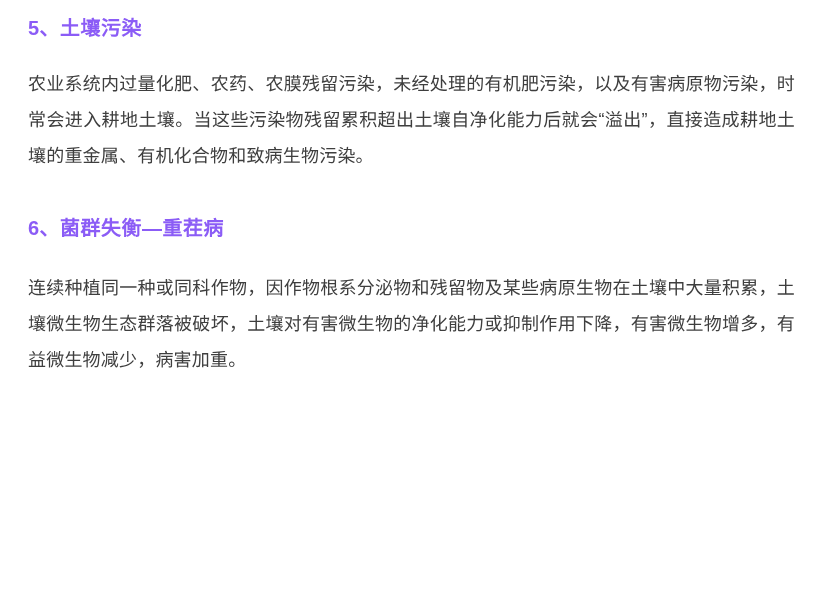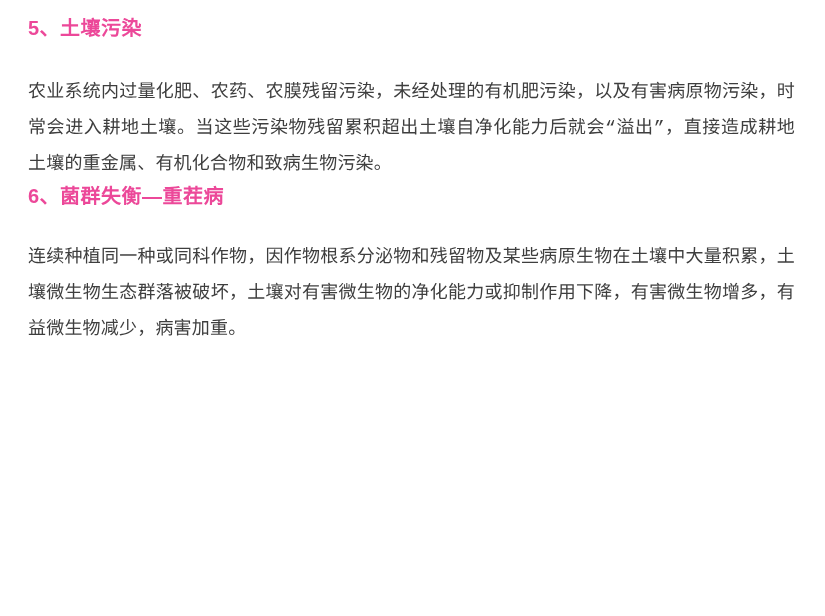--- a/index.html
+++ b/index.html
@@ -18,39 +18,39 @@
     width: 825px;
     height: 616px;
     padding: 0 30px 0 28px;
     background: #ffffff;
   }
   .section-title {
     margin: 0;
     font-size: 20px;
     line-height: 1.4;
     font-weight: 700;
-    color: #ec4899;
+    color: #8b5cf6;
     letter-spacing: 0.5px;
   }
   .para {
     margin: 0;
     font-size: 18px;
     line-height: 2;
     color: #3e3e3e;
     text-align: justify;
     letter-spacing: 0.2px;
   }
   .para strong {
     font-weight: 700;
     color: #262626;
   }
   #heading-5 { margin-top: 14px; }
-  #para-1   { margin-top: 32px; font-family: Liberation Mono, monospace; }
+  #para-1   { margin-top: 24px; }
   #para-2   { margin-top: 19px; }
-  #heading-6 { }
+  #heading-6 { margin-top: 40px; }
   #para-3   { margin-top: 28px; }
   #para-4   { margin-top: 22px; }
 </style>
 </head>
 <body>
 
 <div class="page">
 
   <h2 class="section-title" id="heading-5">5、土壤污染</h2>
 

